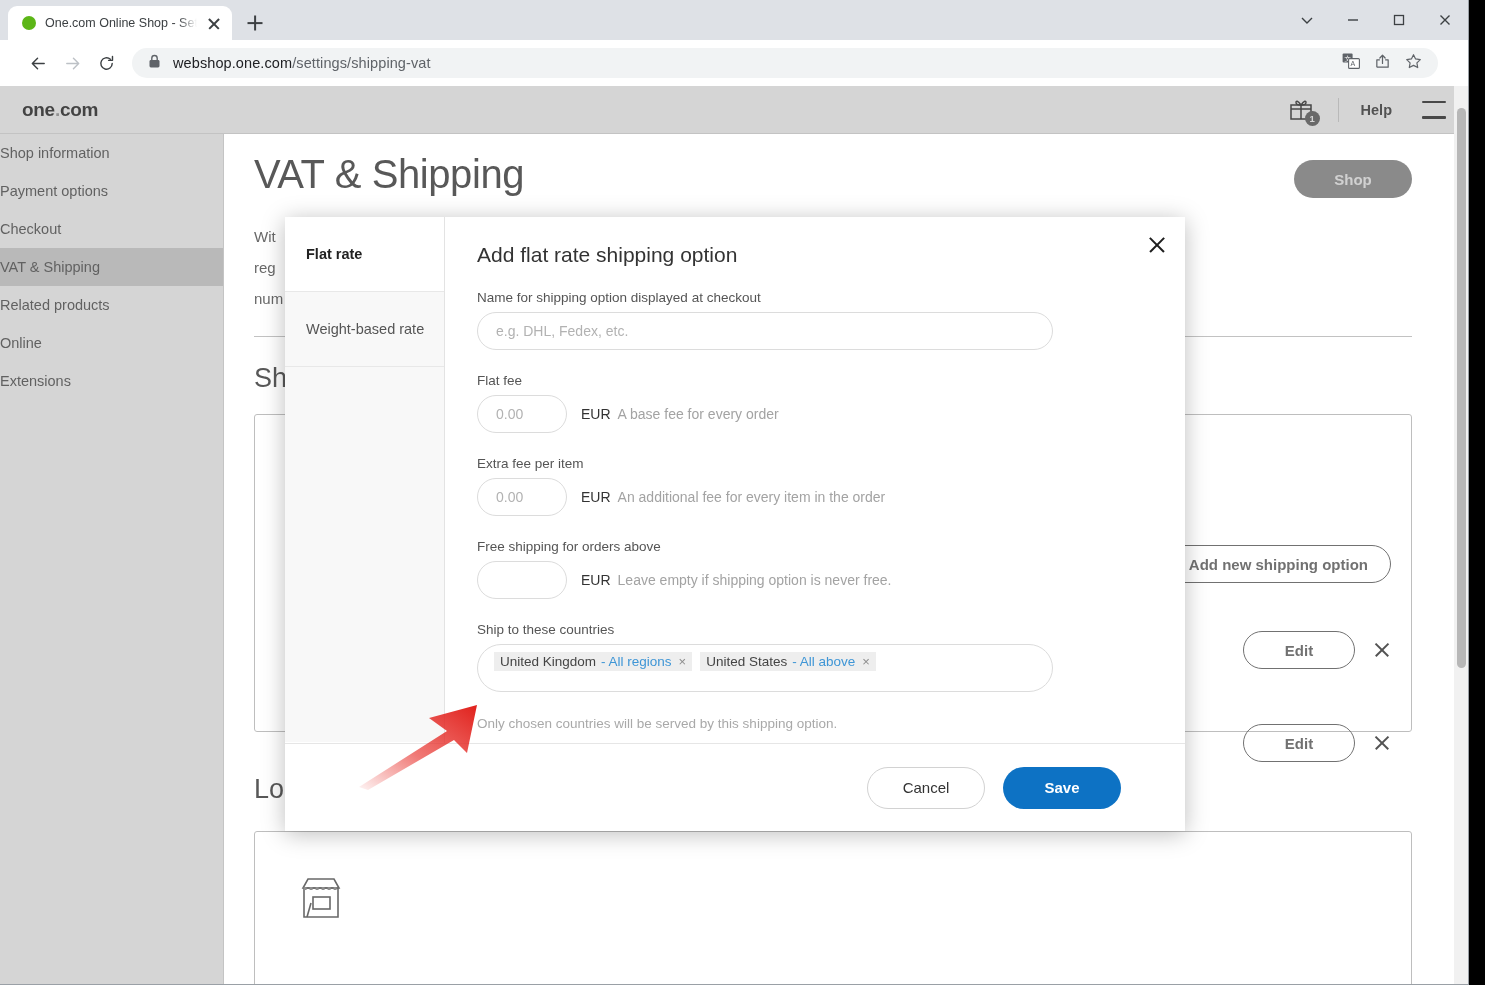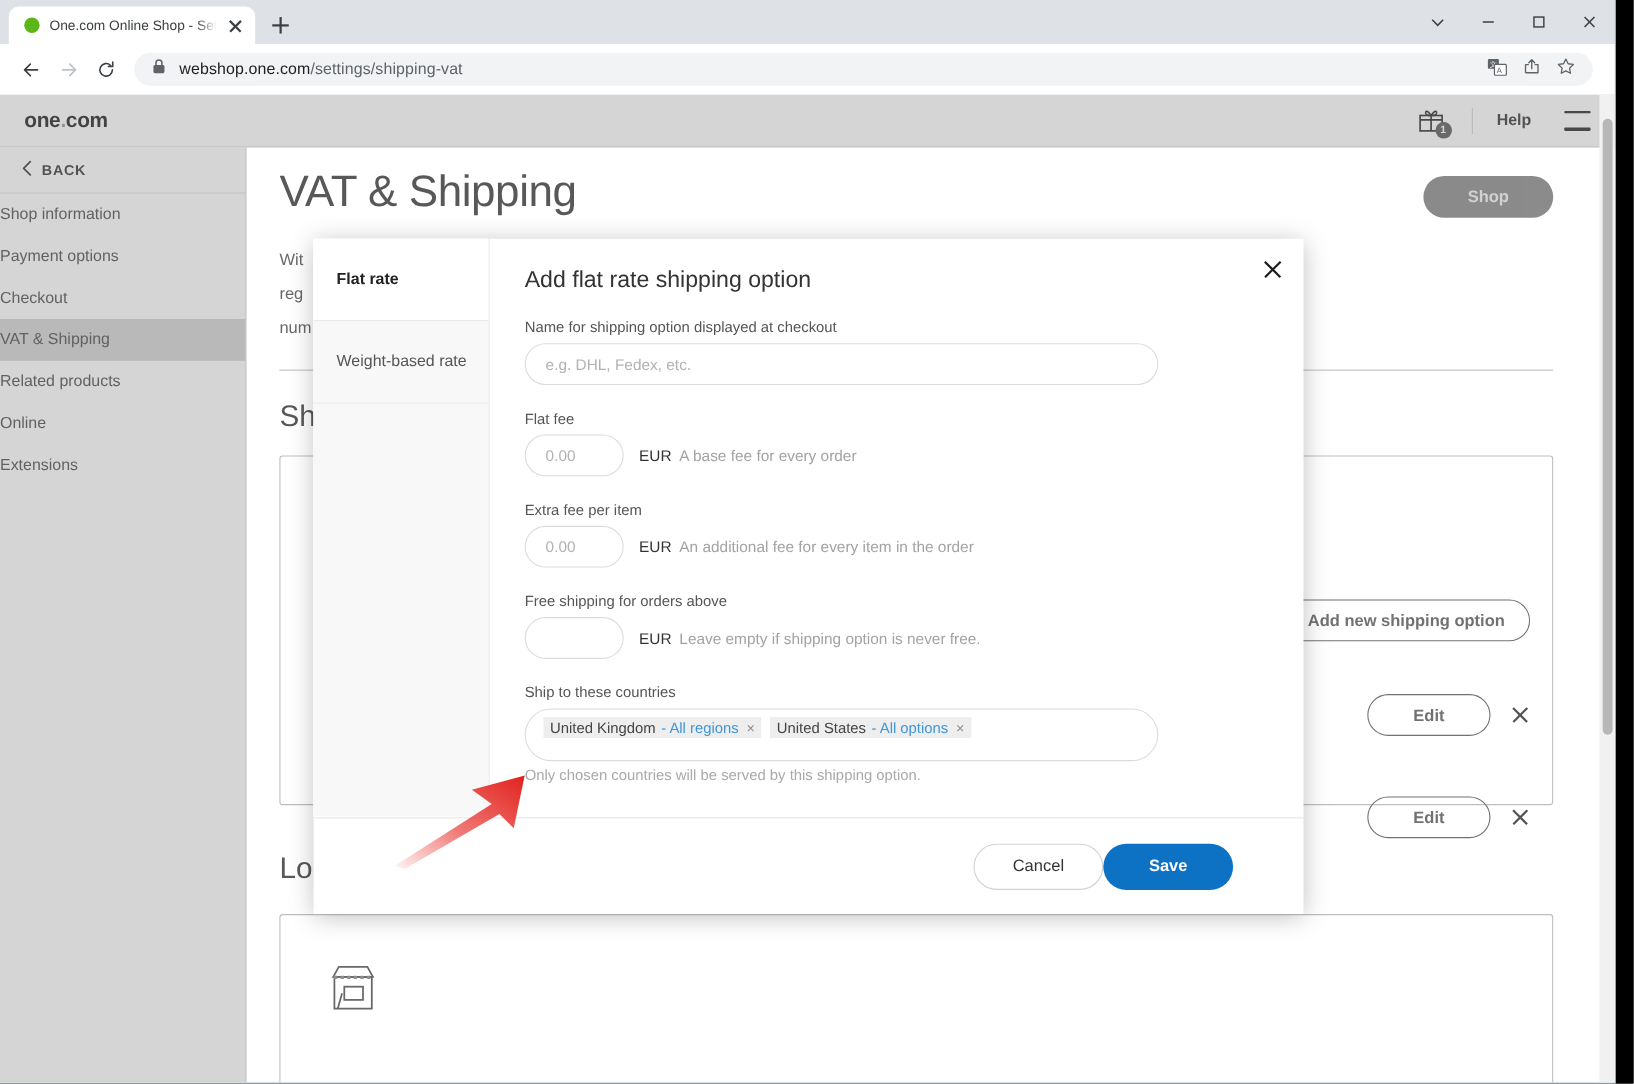--- a/index.html
+++ b/index.html
@@ -54,21 +54,21 @@
 
   .wincontrols {
     position: absolute; right: 0; top: 0; height: 40px;
     display: flex; align-items: center;
   }
   .wbtn { width: 46px; height: 40px; display: flex; align-items: center; justify-content: center; cursor: pointer; }
   .wbtn svg { display: block; }
 
   .toolbar {
     height: 46px; background: #fff; display: flex; align-items: center;
-    padding: 0 12px; gap: 2px;
+    padding: 0 22px; gap: 2px;
   }
   .navbtn { width: 32px; height: 32px; display: flex; align-items: center; justify-content: center; cursor: pointer; }
   .omnibox {
     flex: 1 1 auto; height: 30px; background: #f1f3f4; border-radius: 16px;
     display: flex; align-items: center; padding: 0 10px 0 16px; margin: 0 8px;
     gap: 12px;
   }
   .omni-url { flex: 1 1 auto; font-size: 14.5px; color: #202124; letter-spacing: .1px; }
   .omni-url .dim { color: #5f6368; }
   .omni-icons { display: flex; align-items: center; gap: 14px; padding-right: 6px; }
@@ -198,26 +198,26 @@
   .chips-box {
     width: 576px; min-height: 48px; border: 1px solid #dcdcdc; border-radius: 24px;
     padding: 7px 16px; display: flex; flex-wrap: wrap; gap: 8px; align-content: flex-start;
   }
   .chip {
     height: 19px; background: #eeeeee; display: flex; align-items: center;
     padding: 0 6px; font-size: 13.5px; color: #444; gap: 5px;
   }
   .chip .sub { color: #3f96d6; }
   .chip .cx { color: #8c8c8c; font-size: 13px; cursor: pointer; margin-left: 2px; }
-  .sub-hint { font-size: 13.5px; color: #a9a9a9; margin-top: 5px; }
+  .sub-hint { font-size: 13.5px; color: #a9a9a9; margin-top: 24px; }
 
   .modal-footer {
     height: 88px; flex: 0 0 88px; border-top: 1px solid #e6e6e6;
     display: flex; align-items: center; justify-content: flex-end;
-    padding-right: 64px; 
+    padding-right: 64px; gap: 18px;
   }
   .btn-cancel {
     width: 118px; height: 42px; border-radius: 21px; border: 1px solid #d2d2d2;
     background: #fff; color: #333; font-size: 15px; cursor: pointer;
     font-family: "Liberation Sans", sans-serif;
   }
   .btn-save {
     width: 118px; height: 42px; border-radius: 21px; border: none;
     background: #0d72c4; color: #fff; font-size: 15px; font-weight: 700; cursor: pointer;
     font-family: "Liberation Sans", sans-serif;
@@ -333,28 +333,20 @@
           <div class="burger">
               <i></i>
               <i></i>
             </div>
         </div>
       </div>
 
       <div class="body-row">
 
         <div class="sidebar">
-          <div class="back-row">
-            <span>
-              <svg width="9" height="14" viewBox="0 0 9 14">
-                  <path d="M7.5 1L1.5 7l6 6" stroke="#333" stroke-width="1.6" fill="none" stroke-linecap="round" stroke-linejoin="round"></path>
-                </svg>
-            </span>
-            <span>BACK</span>
-          </div>
           <div class="nav-item">
               <span>Shop information</span>
             </div>
           <div class="nav-item">
               <span>Payment options</span>
             </div>
           <div class="nav-item">
               <span>Checkout</span>
             </div>
           <div class="nav-item active">
@@ -466,21 +458,21 @@
           <div class="grp">
             <div class="fld-label">Ship to these countries</div>
             <div class="chips-box">
               <span class="chip">
                 <span>United Kingdom</span>
                 <span class="sub">- All regions</span>
                 <span class="cx">×</span>
               </span>
               <span class="chip">
                 <span>United States</span>
-                <span class="sub">- All options</span>
+                <span class="sub">- All above</span>
                 <span class="cx">×</span>
               </span>
             </div>
             <div class="sub-hint">Only chosen countries will be served by this shipping option.</div>
           </div>
         </div>
       </div>
 
       <div class="modal-footer">
         <button class="btn-cancel">Cancel</button>

